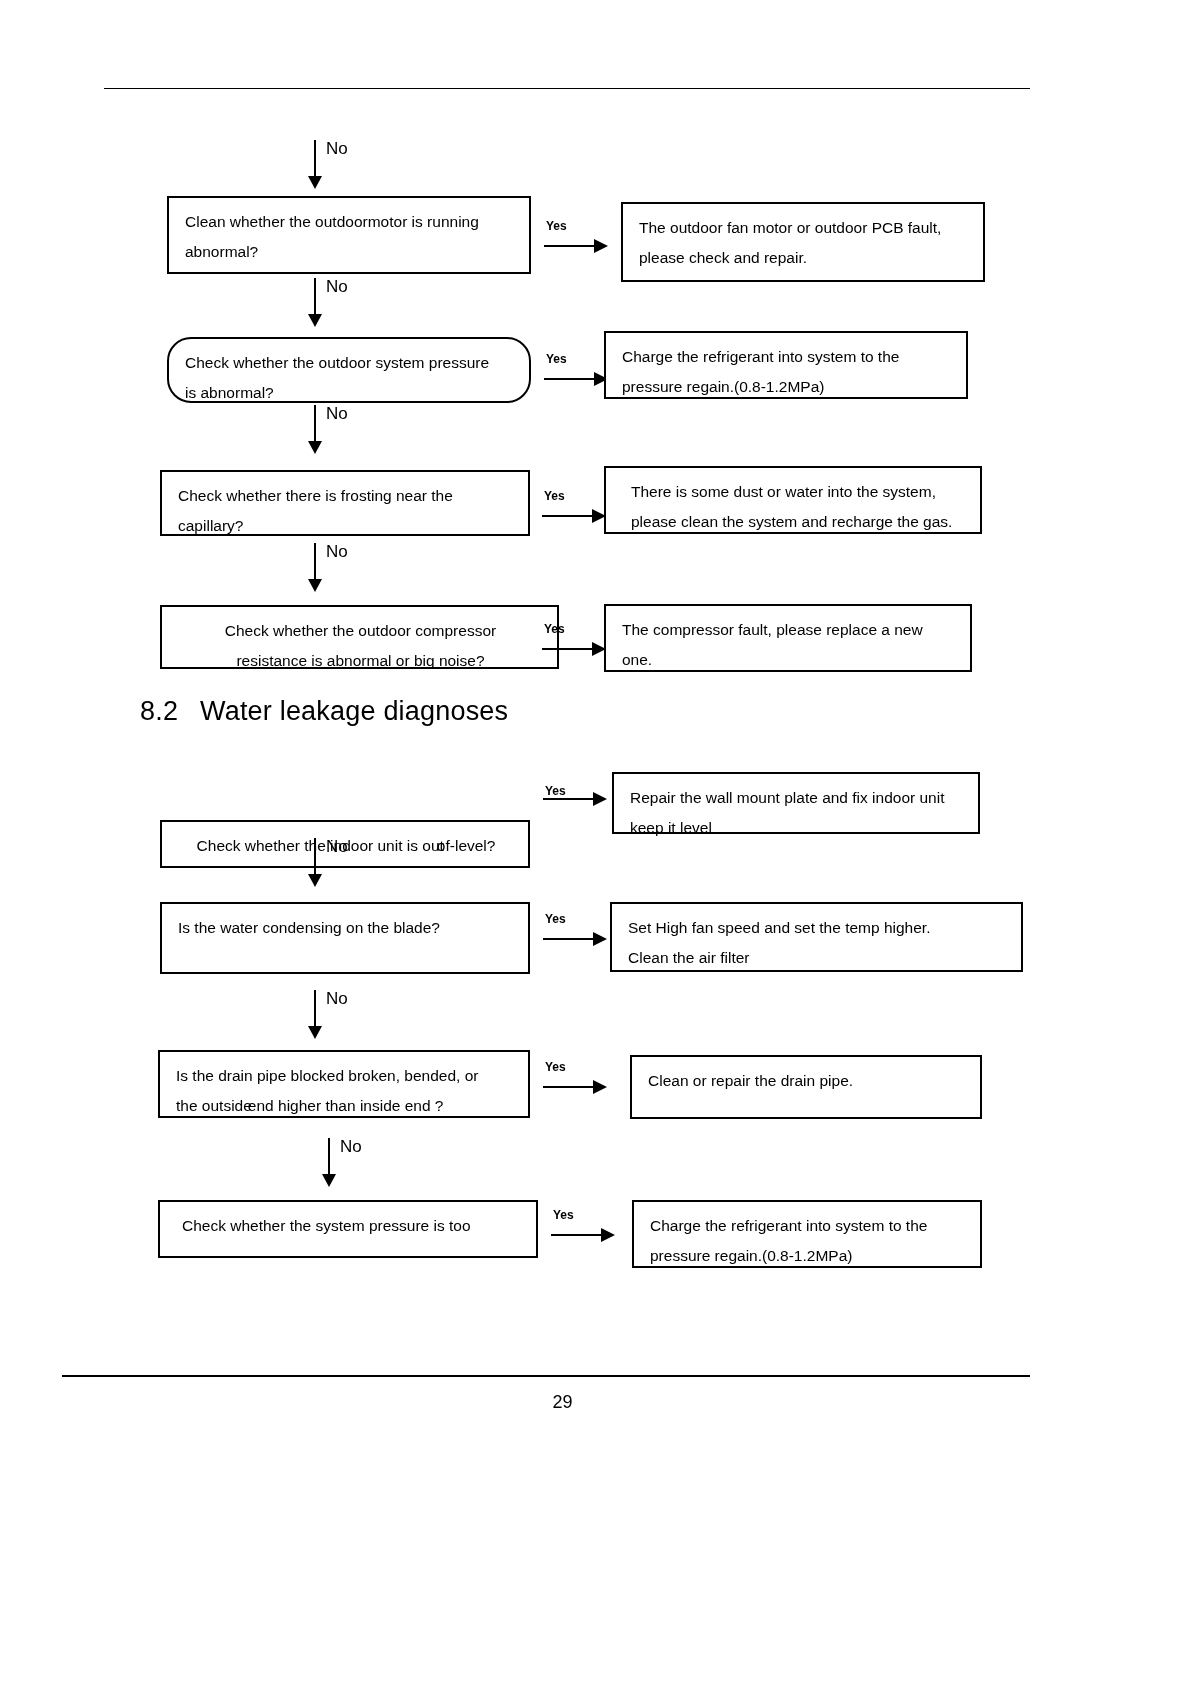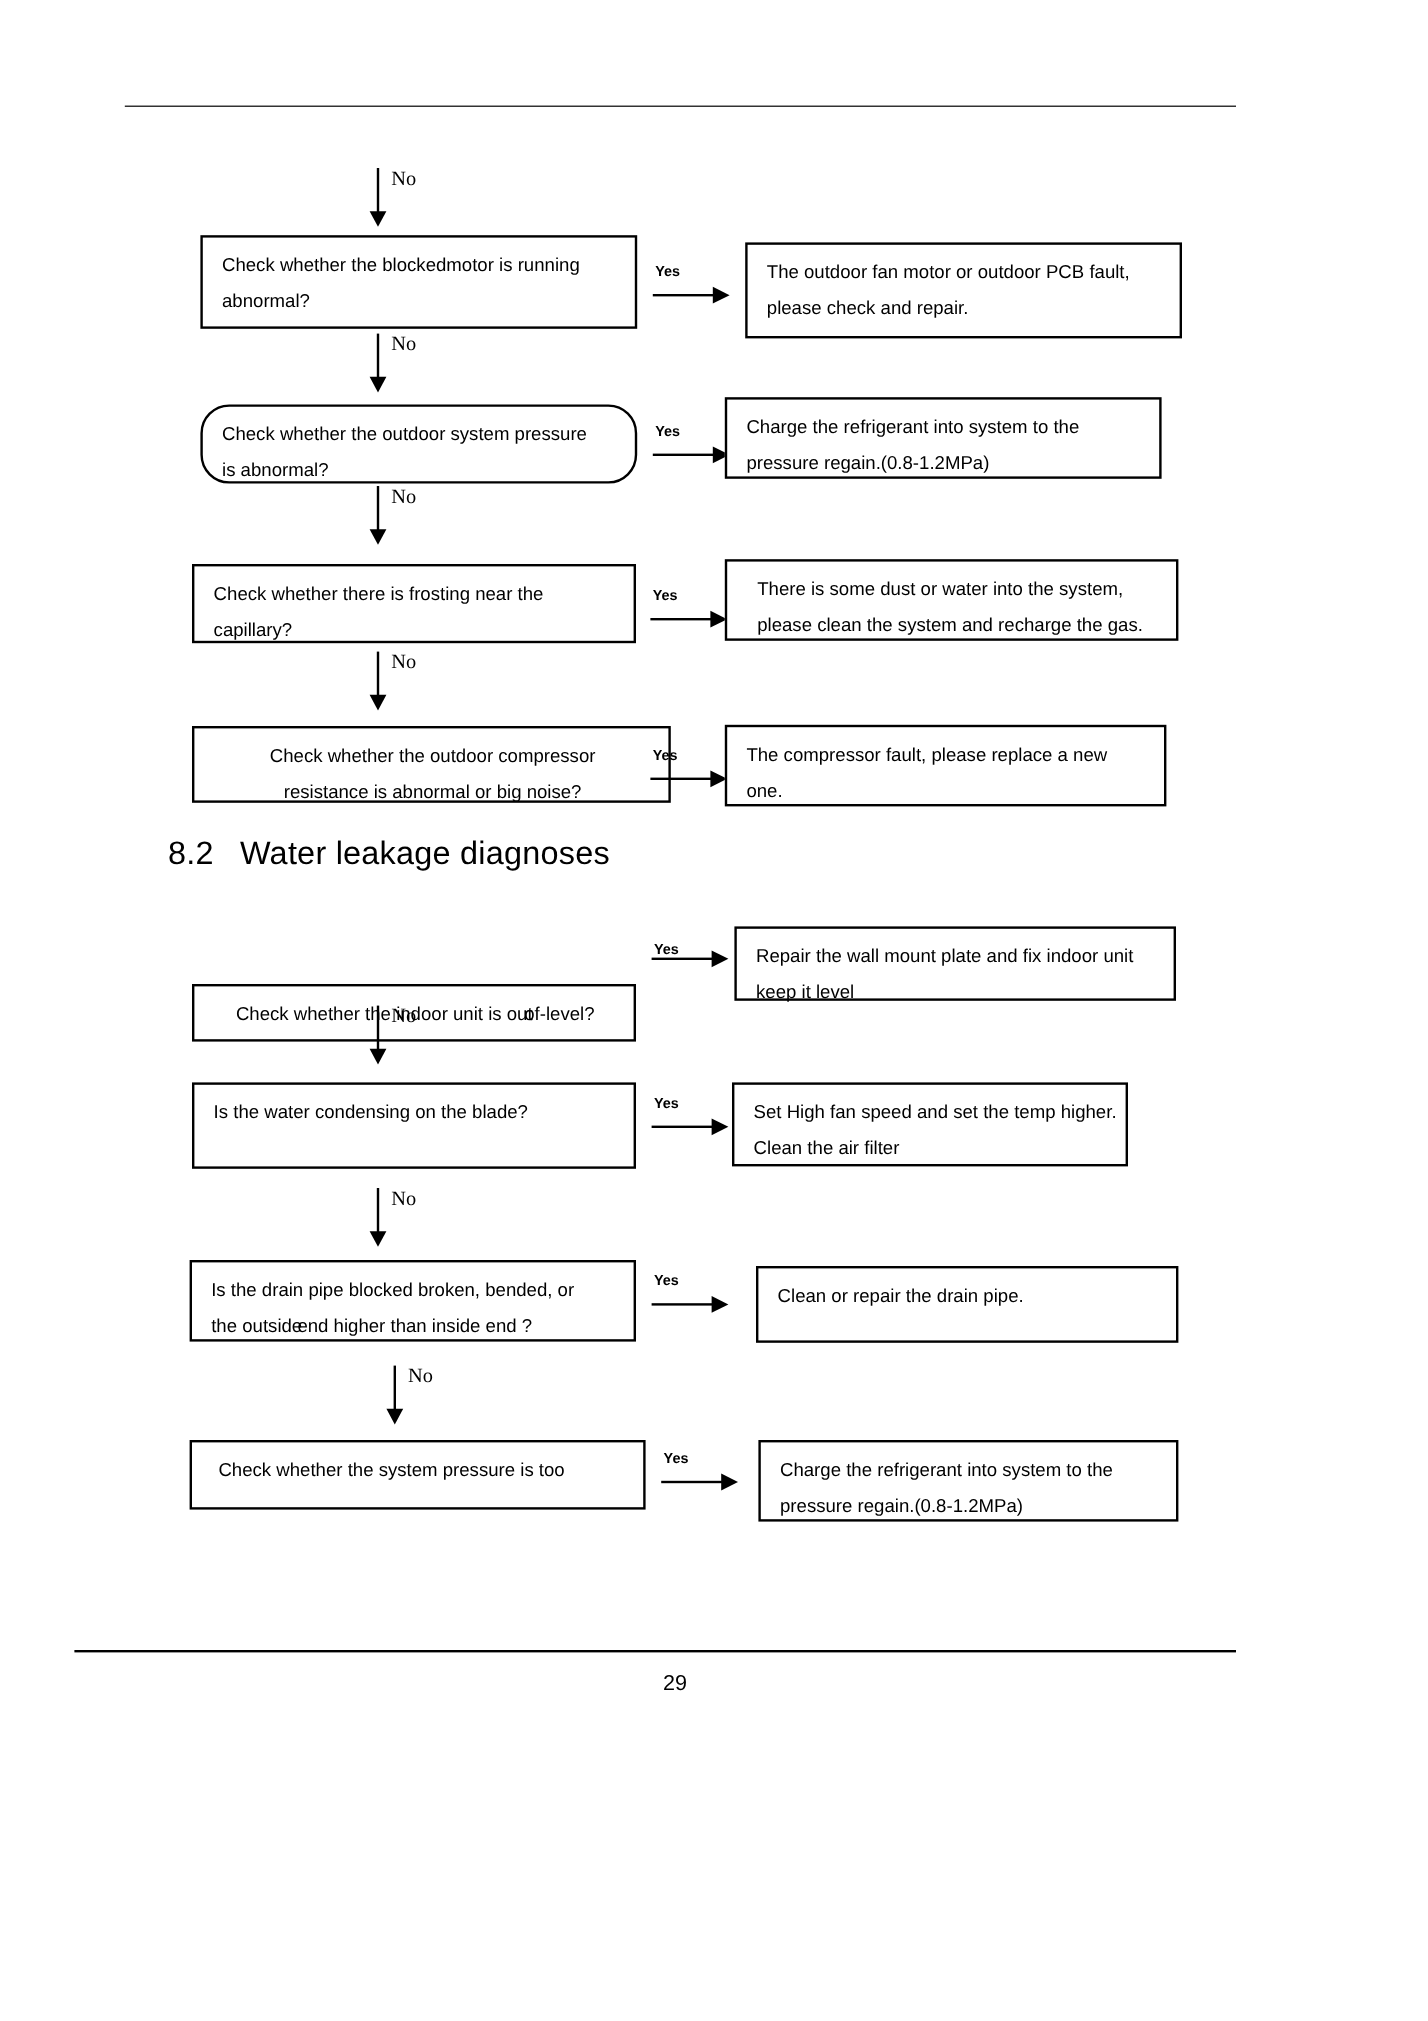--- a/index.html
+++ b/index.html
@@ -81,21 +81,20 @@
   }
   .box .ln {
     display: block;
   }
 
   
   .no-arrow {
     position: absolute;
     width: 70px;
     height: 52px;
-    font-family: Liberation Serif, serif;
   }
   .no-arrow .shaft {
     position: absolute;
     left: 8px;
     top: 0;
     width: 2px;
     height: 40px;
     background: #000000;
   }
   .no-arrow .head {
@@ -158,21 +157,21 @@
 
   <div class="header-rule"></div>
 
   <div class="no-arrow" style="left:306px; top:140px;">
     <div class="shaft"></div>
     <div class="head"></div>
     <div class="lbl">No</div>
   </div>
 
   <div class="box" style="left:167px; top:196px; width:364px; height:78px;">
-    <span class="ln"><span>Check whether the blocked</span><span>motor is running</span></span>
+    <span class="ln"><span>Clean whether the outdoor</span><span>motor is running</span></span>
     <span class="ln">abnormal?</span>
   </div>
   <div class="yes-arrow" style="left:544px; top:215px;">
     <div class="lbl">Yes</div>
     <div class="shaft"></div>
     <div class="head"></div>
   </div>
   <div class="box" style="left:621px; top:202px; width:364px; height:80px;">
     <span class="ln">The outdoor fan motor or outdoor PCB fault,</span>
     <span class="ln">please check and repair.</span>
@@ -262,21 +261,21 @@
   </div>
 
   <div class="box" style="left:160px; top:902px; width:370px; height:72px;">
     <span class="ln">Is the water condensing on the blade?</span>
   </div>
   <div class="yes-arrow" style="left:543px; top:908px;">
     <div class="lbl">Yes</div>
     <div class="shaft"></div>
     <div class="head"></div>
   </div>
-  <div class="box" style="left:610px; top:902px; width:330px; height:70px;">
+  <div class="box" style="left:610px; top:902px; width:413px; height:70px;">
     <span class="ln">Set High fan speed and set the temp higher.</span>
     <span class="ln">Clean the air filter</span>
   </div>
 
   <div class="no-arrow" style="left:306px; top:990px;">
     <div class="shaft"></div>
     <div class="head"></div>
     <div class="lbl">No</div>
   </div>
 

